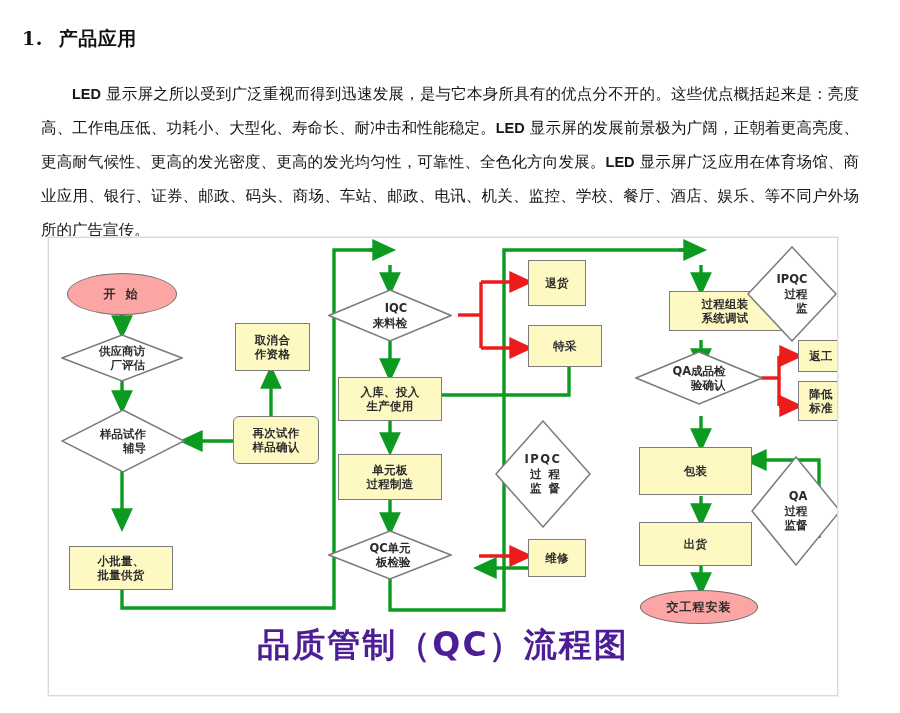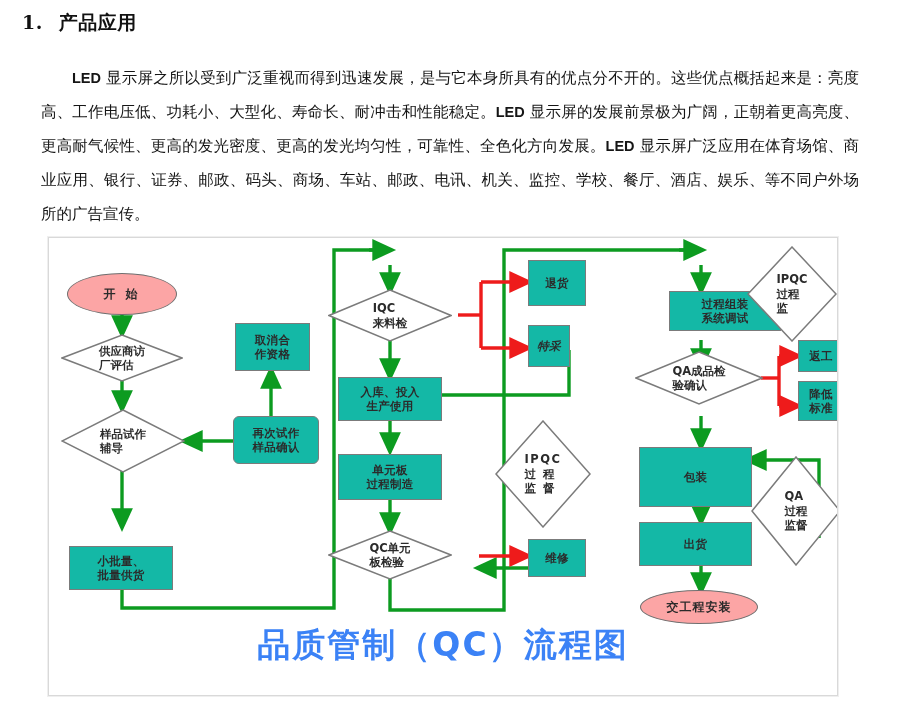--- a/index.html
+++ b/index.html
@@ -7,21 +7,21 @@
     width:900px;height:713px;
     background:#ffffff;
     font-family:"DejaVu Sans","Liberation Sans",sans-serif;
     color:#1a1a1a;
     overflow:hidden;
     position:relative;
   }
 
   
   #doc-text{
-    position:absolute;left:0;top:0;width:900px;
+    position:absolute;left:0;top:16px;width:900px;
   }
   .heading{
     margin:0;padding:10px 0 0 22px;
     font-size:19px;font-weight:700;letter-spacing:.5px;
     font-family:"DejaVu Serif","Liberation Serif",serif;
     color:#111;
   }
   .heading .num{font-family:"DejaVu Serif","Liberation Serif",serif;font-weight:700;margin-right:16px;}
   .para{
     margin:17px;padding:8px 24px 0 24px;
@@ -51,51 +51,51 @@
     font-family:"DejaVu Sans","Liberation Sans",sans-serif;
     font-weight:700;
     color:#2b2b2b;
     line-height:1.22;
     letter-spacing:.3px;
     box-sizing:border-box;
     z-index:3;
   }
   .rect{
     border:1.4px solid #7b7b7b;
-    background:#14b8a6;
+    background:#fef9c3;
     font-size:11.5px;
     justify-content:center;
   }
   .ellipse{
     border:1.4px solid #6f6f6f;
     border-radius:50%;
     background:#fca5a5;
     font-size:12px;
     letter-spacing:3px;
   }
   .diamond-wrap{position:absolute;z-index:3;}
   .diamond-shape{
     position:absolute;left:0;top:0;width:100%;height:100%;
   }
   .diamond-label{
     position:absolute;left:0;top:0;width:100%;height:100%;
     display:flex;align-items:center;justify-content:center;
-    text-align:left;font-size:11.5px;font-weight:700;color:#2b2b2b;
+    text-align:right;font-size:11.5px;font-weight:700;color:#2b2b2b;
     line-height:1.25;
     font-family:"DejaVu Sans","Liberation Sans",sans-serif;
     pointer-events:none;
   }
   .diamond-label.spaced{letter-spacing:1.5px;}
 
   
   #chart-title{
     position:absolute;left:0;top:385px;width:788px;
     text-align:center;
     font-size:33px;font-weight:700;letter-spacing:2px;
-    color:#3b82f6;
+    color:#4c1d95;
     font-family:"DejaVu Sans","Liberation Sans",sans-serif;
     z-index:4;
   }
 </style>
 </head>
 <body>
 
 <div id="doc-text">
   <h1 class="heading">
     <span class="num">1.</span><span>产品应用</span>
@@ -207,21 +207,21 @@
     <svg class="diamond-shape" viewBox="0 0 124 53" preserveAspectRatio="none">
       <polygon points="62,1 123,26.5 62,52 1,26.5" fill="#fff" stroke="#7b7b7b" stroke-width="1.5"></polygon>
     </svg>
     <div class="diamond-label">IQC<br>来料检</div>
   </div>
 
   <div class="node rect" style="left:479px;top:22px;width:58px;height:46px;">
     <span>退货</span>
   </div>
 
-  <div class="node rect" style="left:479px;top:87px;width:42px;height:42px;font-style:italic;">
+  <div class="node rect" style="left:479px;top:87px;width:74px;height:42px;">
     <span>特采</span>
   </div>
 
   <div class="node rect" style="left:289px;top:139px;width:104px;height:44px;">
     <span>入库、投入<br>生产使用</span>
   </div>
 
   <div class="node rect" style="left:289px;top:216px;width:104px;height:46px;">
     <span>单元板<br>过程制造</span>
   </div>
@@ -263,21 +263,21 @@
   </div>
 
   <div class="node rect" style="left:749px;top:102px;width:46px;height:32px;">
     <span>返工</span>
   </div>
 
   <div class="node rect" style="left:749px;top:143px;width:46px;height:40px;">
     <span>降低<br>标准</span>
   </div>
 
-  <div class="node rect" style="left:590px;top:209px;width:113px;height:60px;">
+  <div class="node rect" style="left:590px;top:209px;width:113px;height:48px;">
     <span>包装</span>
   </div>
 
   <div class="node rect" style="left:590px;top:284px;width:113px;height:44px;">
     <span>出货</span>
   </div>
 
   <div class="diamond-wrap" style="left:702px;top:218px;width:90px;height:110px;">
     <svg class="diamond-shape" viewBox="0 0 90 110" preserveAspectRatio="none">
       <polygon points="45,1 89,55 45,109 1,55" fill="#fff" stroke="#7b7b7b" stroke-width="1.5"></polygon>

